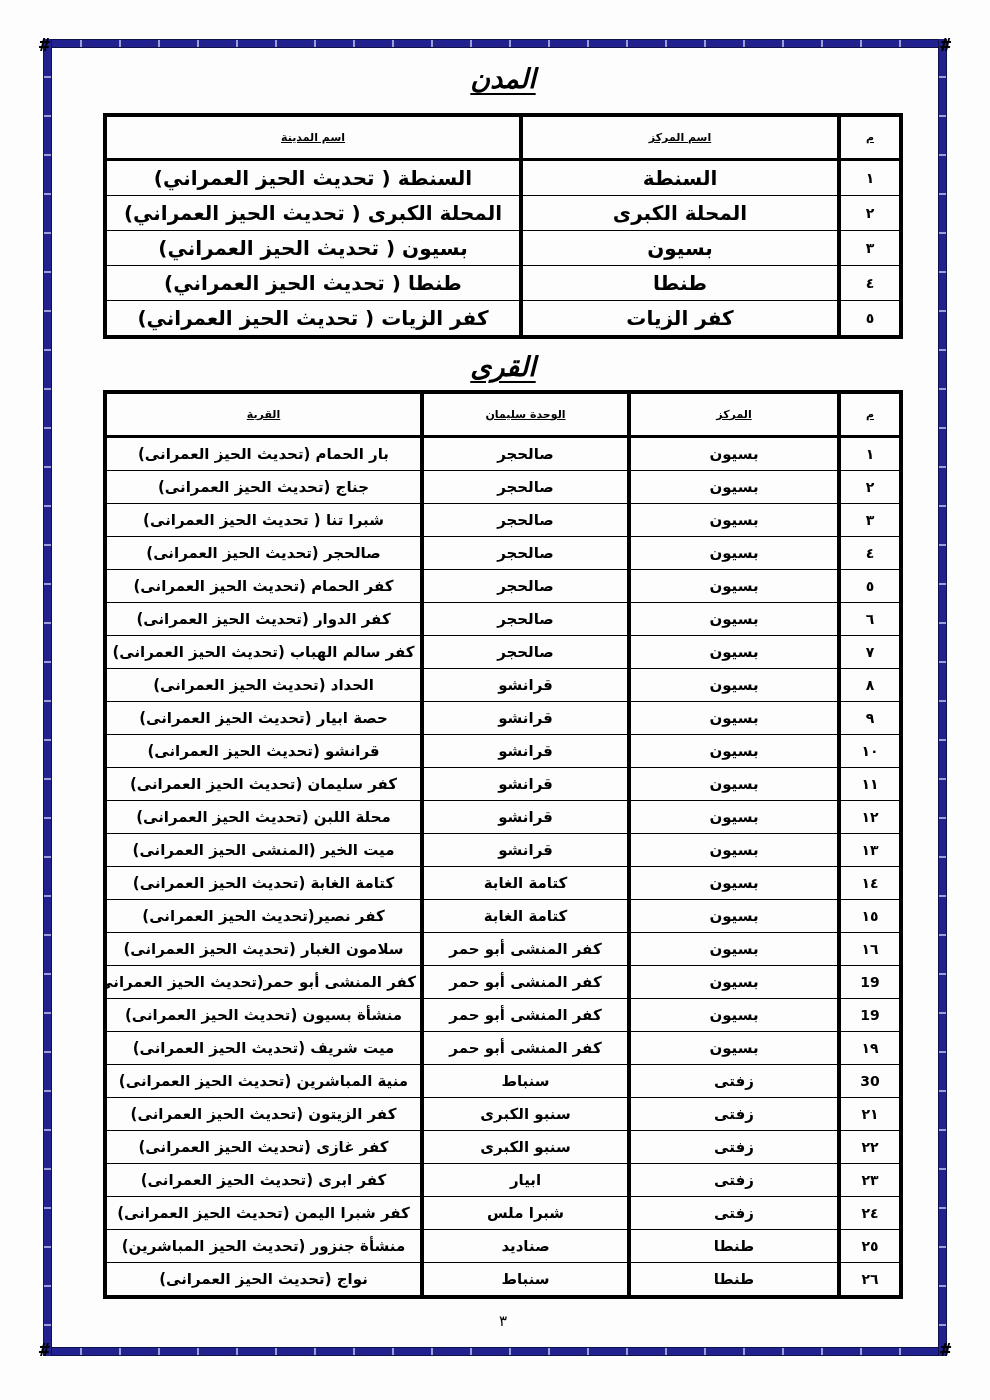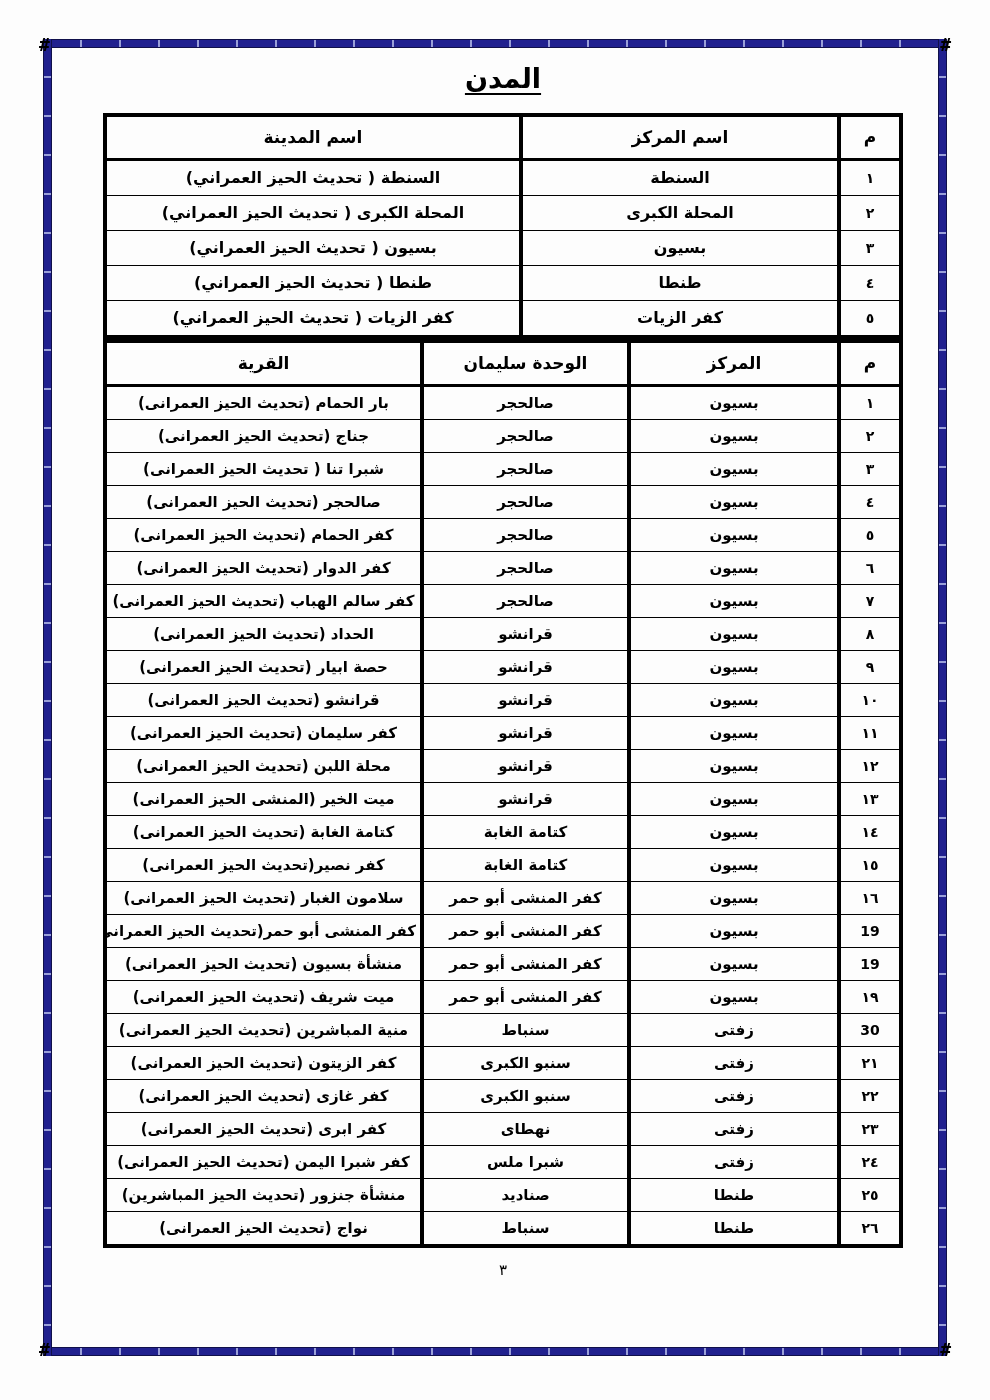--- a/index.html
+++ b/index.html
@@ -38,21 +38,21 @@
   .c-tl { left: -4px; top: -3px; }
   .c-tr { right: -4px; top: -3px; }
   .c-bl { left: -4px; bottom: -3px; }
   .c-br { right: -4px; bottom: -3px; }
 
   
   .content { position: absolute; right: 87px; top: 62px; width: 800px; direction: rtl; }
 
   .section-title {
     text-align: center;
-    font-weight: bold; 
+    font-weight: bold; font-style: italic;
     font-size: 27px; line-height: 1.25;
     margin: 0 0 17px 0;
   }
   .section-title .u {
     text-decoration: underline;
     text-decoration-thickness: 2px;
     text-underline-offset: 5px;
   }
   .villages-title { margin-top: 11px; margin-bottom: 6px; }
 
@@ -64,22 +64,22 @@
     border: 4px solid #000;
   }
   .tbl th, .tbl td {
     border: 1px solid #000;
     border-left-width: 4px; border-right-width: 4px;
     text-align: center; vertical-align: middle;
     font-weight: bold;
     padding: 0 4px;
     white-space: nowrap; overflow: hidden;
   }
-  .tbl thead th { border-bottom-width: 3px; height: 41px; font-size: 17px; }
-  .cities tbody td { height: 34px; font-size: 16px; }
+  .tbl thead th { border-bottom-width: 3px; height: 41px; font-size: 11px; text-decoration: underline; }
+  .cities tbody td { height: 34px; font-size: 20px; }
   .villages tbody td { height: 32px; font-size: 15px; }
   .tbl .col-idx { width: 50px; }
   .tbl tbody .col-idx { font-size: 14px; }
   .cities .col-center { width: 306px; }
   .villages .col-center { width: 198px; }
   .villages .col-unit { width: 195px; }
 
   .page-number { text-align: center; font-size: 15px; margin-top: 13px; }
 </style>
 </head>
@@ -134,20 +134,23 @@
             <td class="col-city">طنطا  ( تحديث الحيز العمراني)</td>
           </tr>
           <tr>
             <td class="col-idx">٥</td>
             <td class="col-center">كفر الزيات</td>
             <td class="col-city">كفر الزيات  ( تحديث الحيز العمراني)</td>
           </tr>
         </tbody>
     </table>
 
+    <div class="section-title villages-title">
+      <span class="u">القرى</span>
+    </div>
 
     <table class="tbl villages">
       <thead>
         <tr>
           <th class="col-idx">م</th>
           <th class="col-center">المركز</th>
           <th class="col-unit">الوحدة سليمان</th>
           <th class="col-village">القرية</th>
         </tr>
       </thead>
@@ -280,21 +283,21 @@
           </tr>
           <tr>
             <td class="col-idx">٢٢</td>
             <td class="col-center">زفتى</td>
             <td class="col-unit">سنبو الكبرى</td>
             <td class="col-village">كفر غازى (تحديث الحيز العمرانى)</td>
           </tr>
           <tr>
             <td class="col-idx">٢٣</td>
             <td class="col-center">زفتى</td>
-            <td class="col-unit">نهطاى</td>
+            <td class="col-unit">ابيار</td>
             <td class="col-village">كفر ابرى (تحديث الحيز العمرانى)</td>
           </tr>
           <tr>
             <td class="col-idx">٢٤</td>
             <td class="col-center">زفتى</td>
             <td class="col-unit">شبرا ملس</td>
             <td class="col-village">كفر شبرا اليمن (تحديث الحيز العمرانى)</td>
           </tr>
           <tr>
             <td class="col-idx">٢٥</td>

